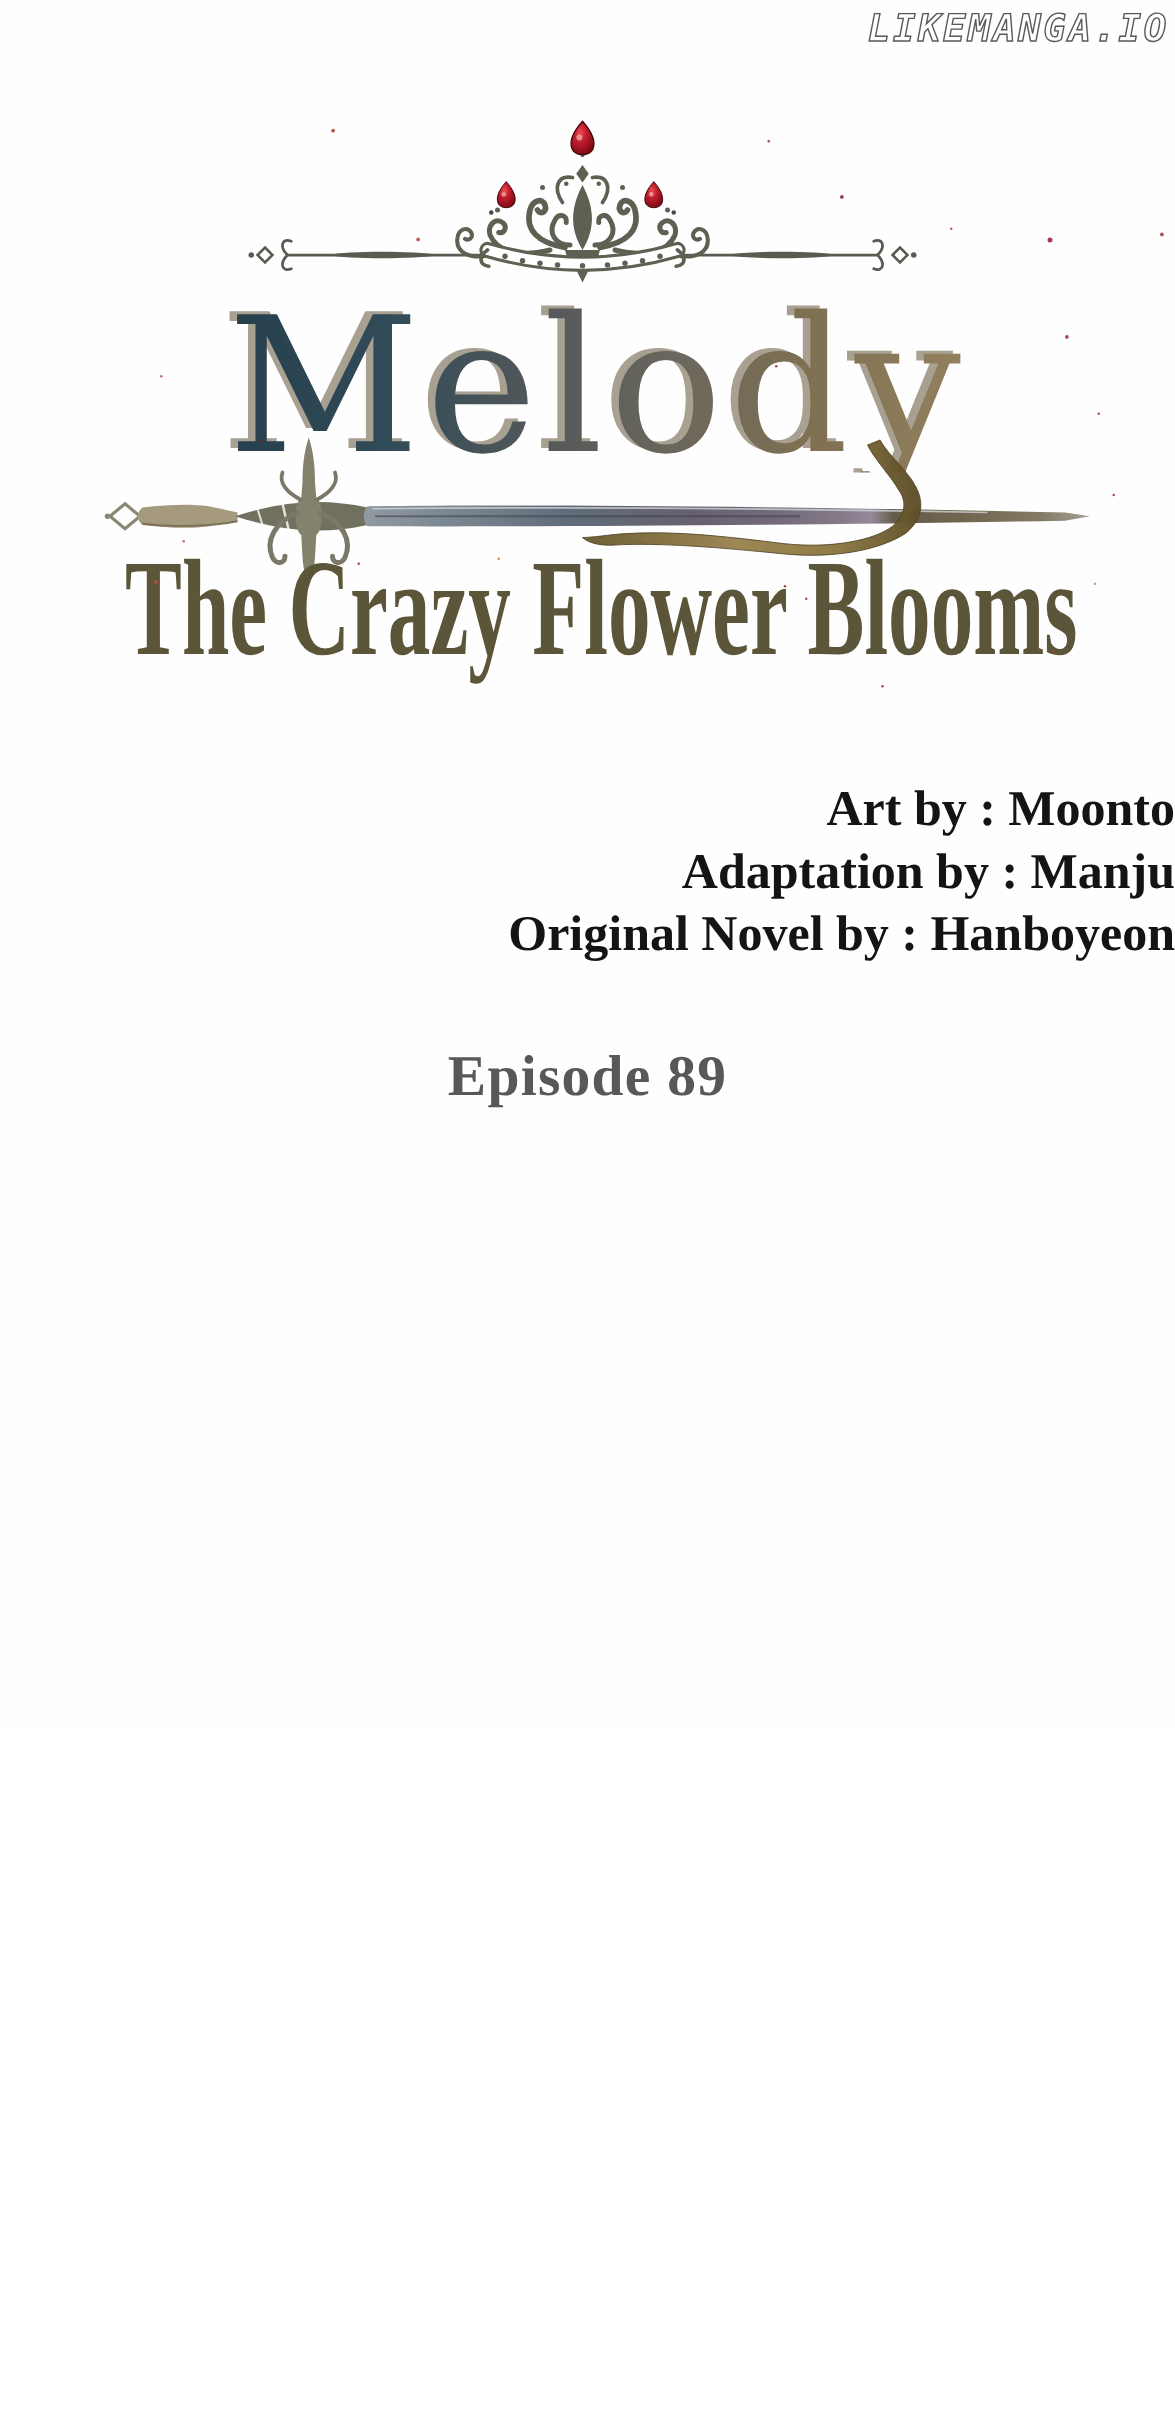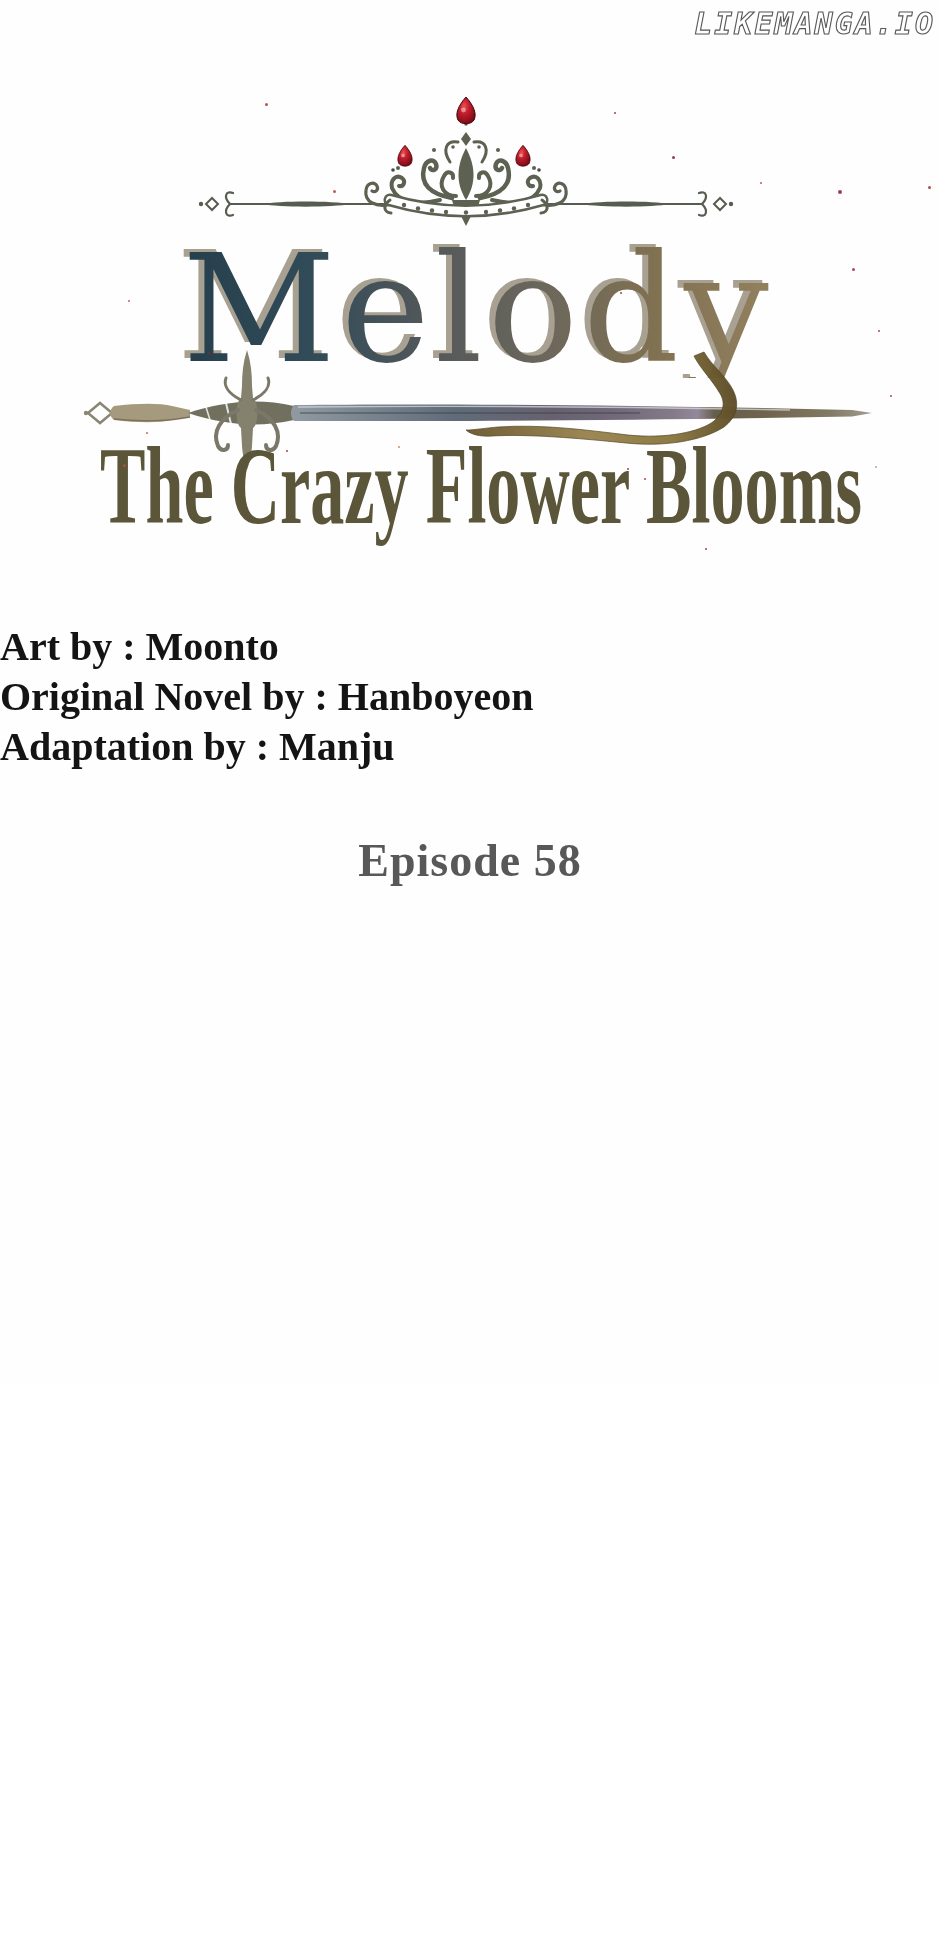--- a/index.html
+++ b/index.html
@@ -16,21 +16,21 @@
     font-style:italic;font-weight:bold;
     font-size:30px;letter-spacing:2px;
     color:#ffffff;
     -webkit-text-stroke:1.1px #5a5a5a;
     text-shadow:0 0 1px #8a8a8a;
     white-space:nowrap;
   }
   .artwork{position:absolute;left:0;top:0;width:940px;height:560px;}
   .credits{
     position:absolute;left:0;top:622px;width:940px;
-    text-align:left;
+    text-align:right;
     font-family:"Liberation Serif",serif;
     font-weight:bold;
     font-size:40px;line-height:50px;
     color:#141414;
   }
   .episode{
     position:absolute;left:0;top:838px;width:940px;
     text-align:center;
     font-family:"Liberation Serif",serif;
     font-weight:bold;
@@ -201,19 +201,19 @@
     <div class="speck" style="left:627px;top:468px;width:2px;height:2px;background:#8f2430;"></div>
     <div class="speck" style="left:644px;top:478px;width:2px;height:2px;background:#a02636;"></div>
     <div class="speck" style="left:875px;top:466px;width:2px;height:2px;background:#9a9a9a;"></div>
     <div class="speck" style="left:705px;top:548px;width:2px;height:2px;background:#8f2430;"></div>
     <div class="speck" style="left:842px;top:520px;width:2px;height:2px;background:#b24038;"></div>
     <div class="speck" style="left:890px;top:395px;width:2px;height:2px;background:#a02636;"></div>
   </div>
 
   <div class="credits">
     <div>Art by : Moonto</div>
+    <div>Adaptation by : Manju</div>
     <div>Original Novel by : Hanboyeon</div>
-    <div>Adaptation by : Manju</div>
   </div>
 
-  <div class="episode">Episode 58</div>
+  <div class="episode">Episode 89</div>
 
 </div>
 
 </body></html>

